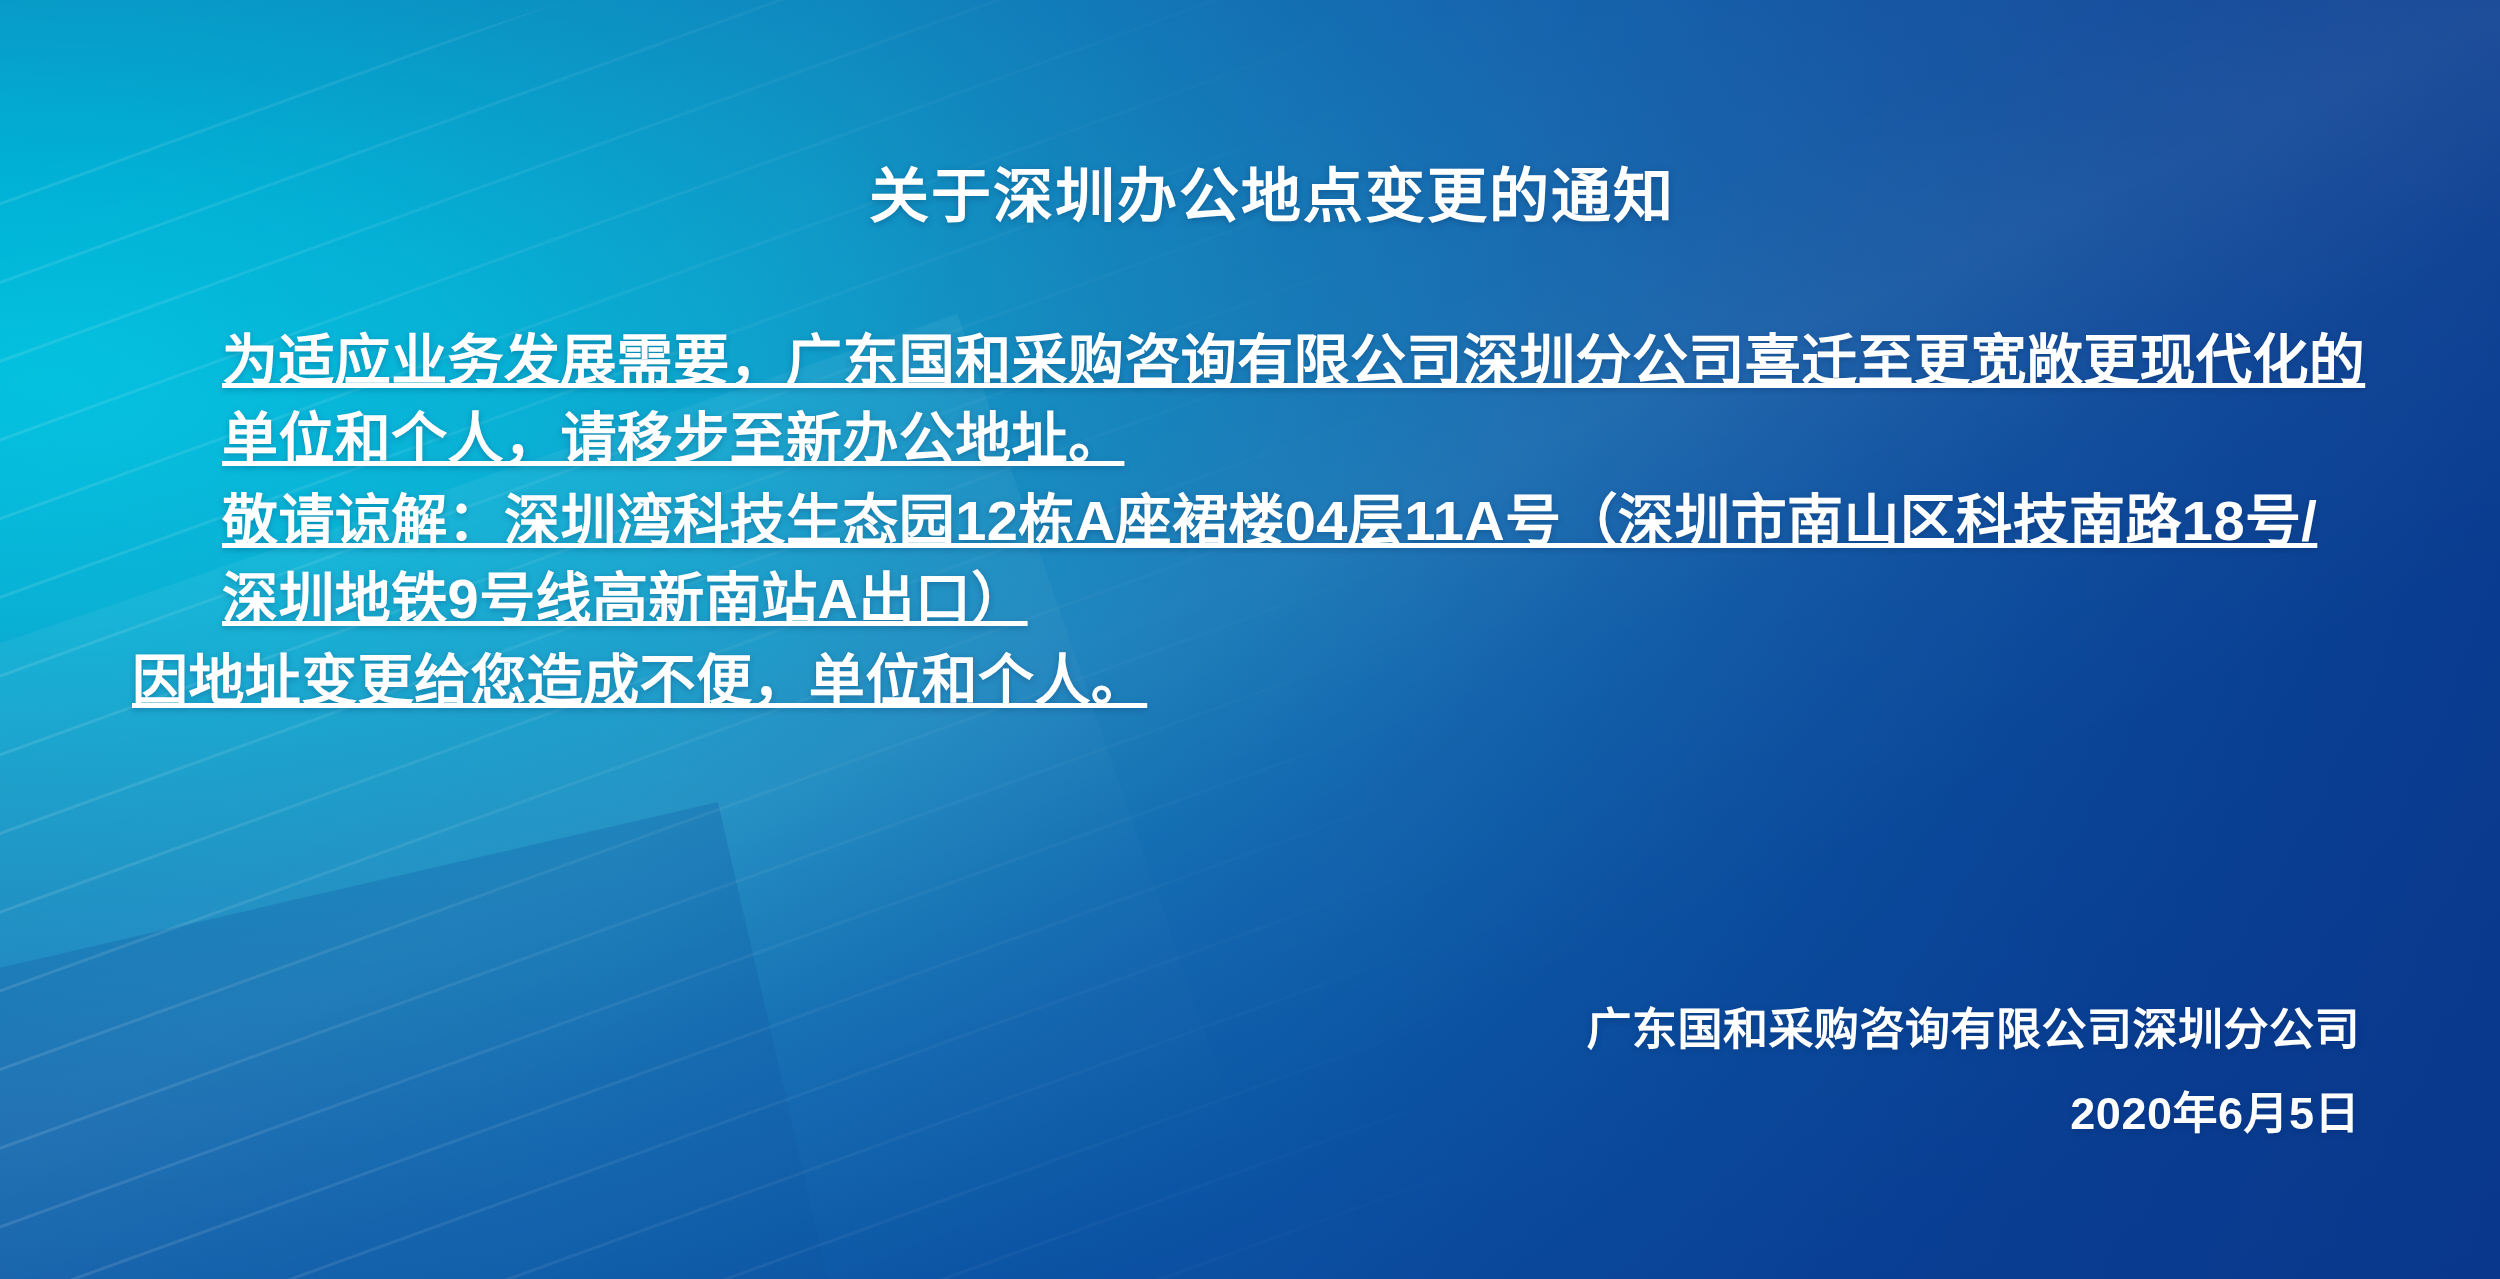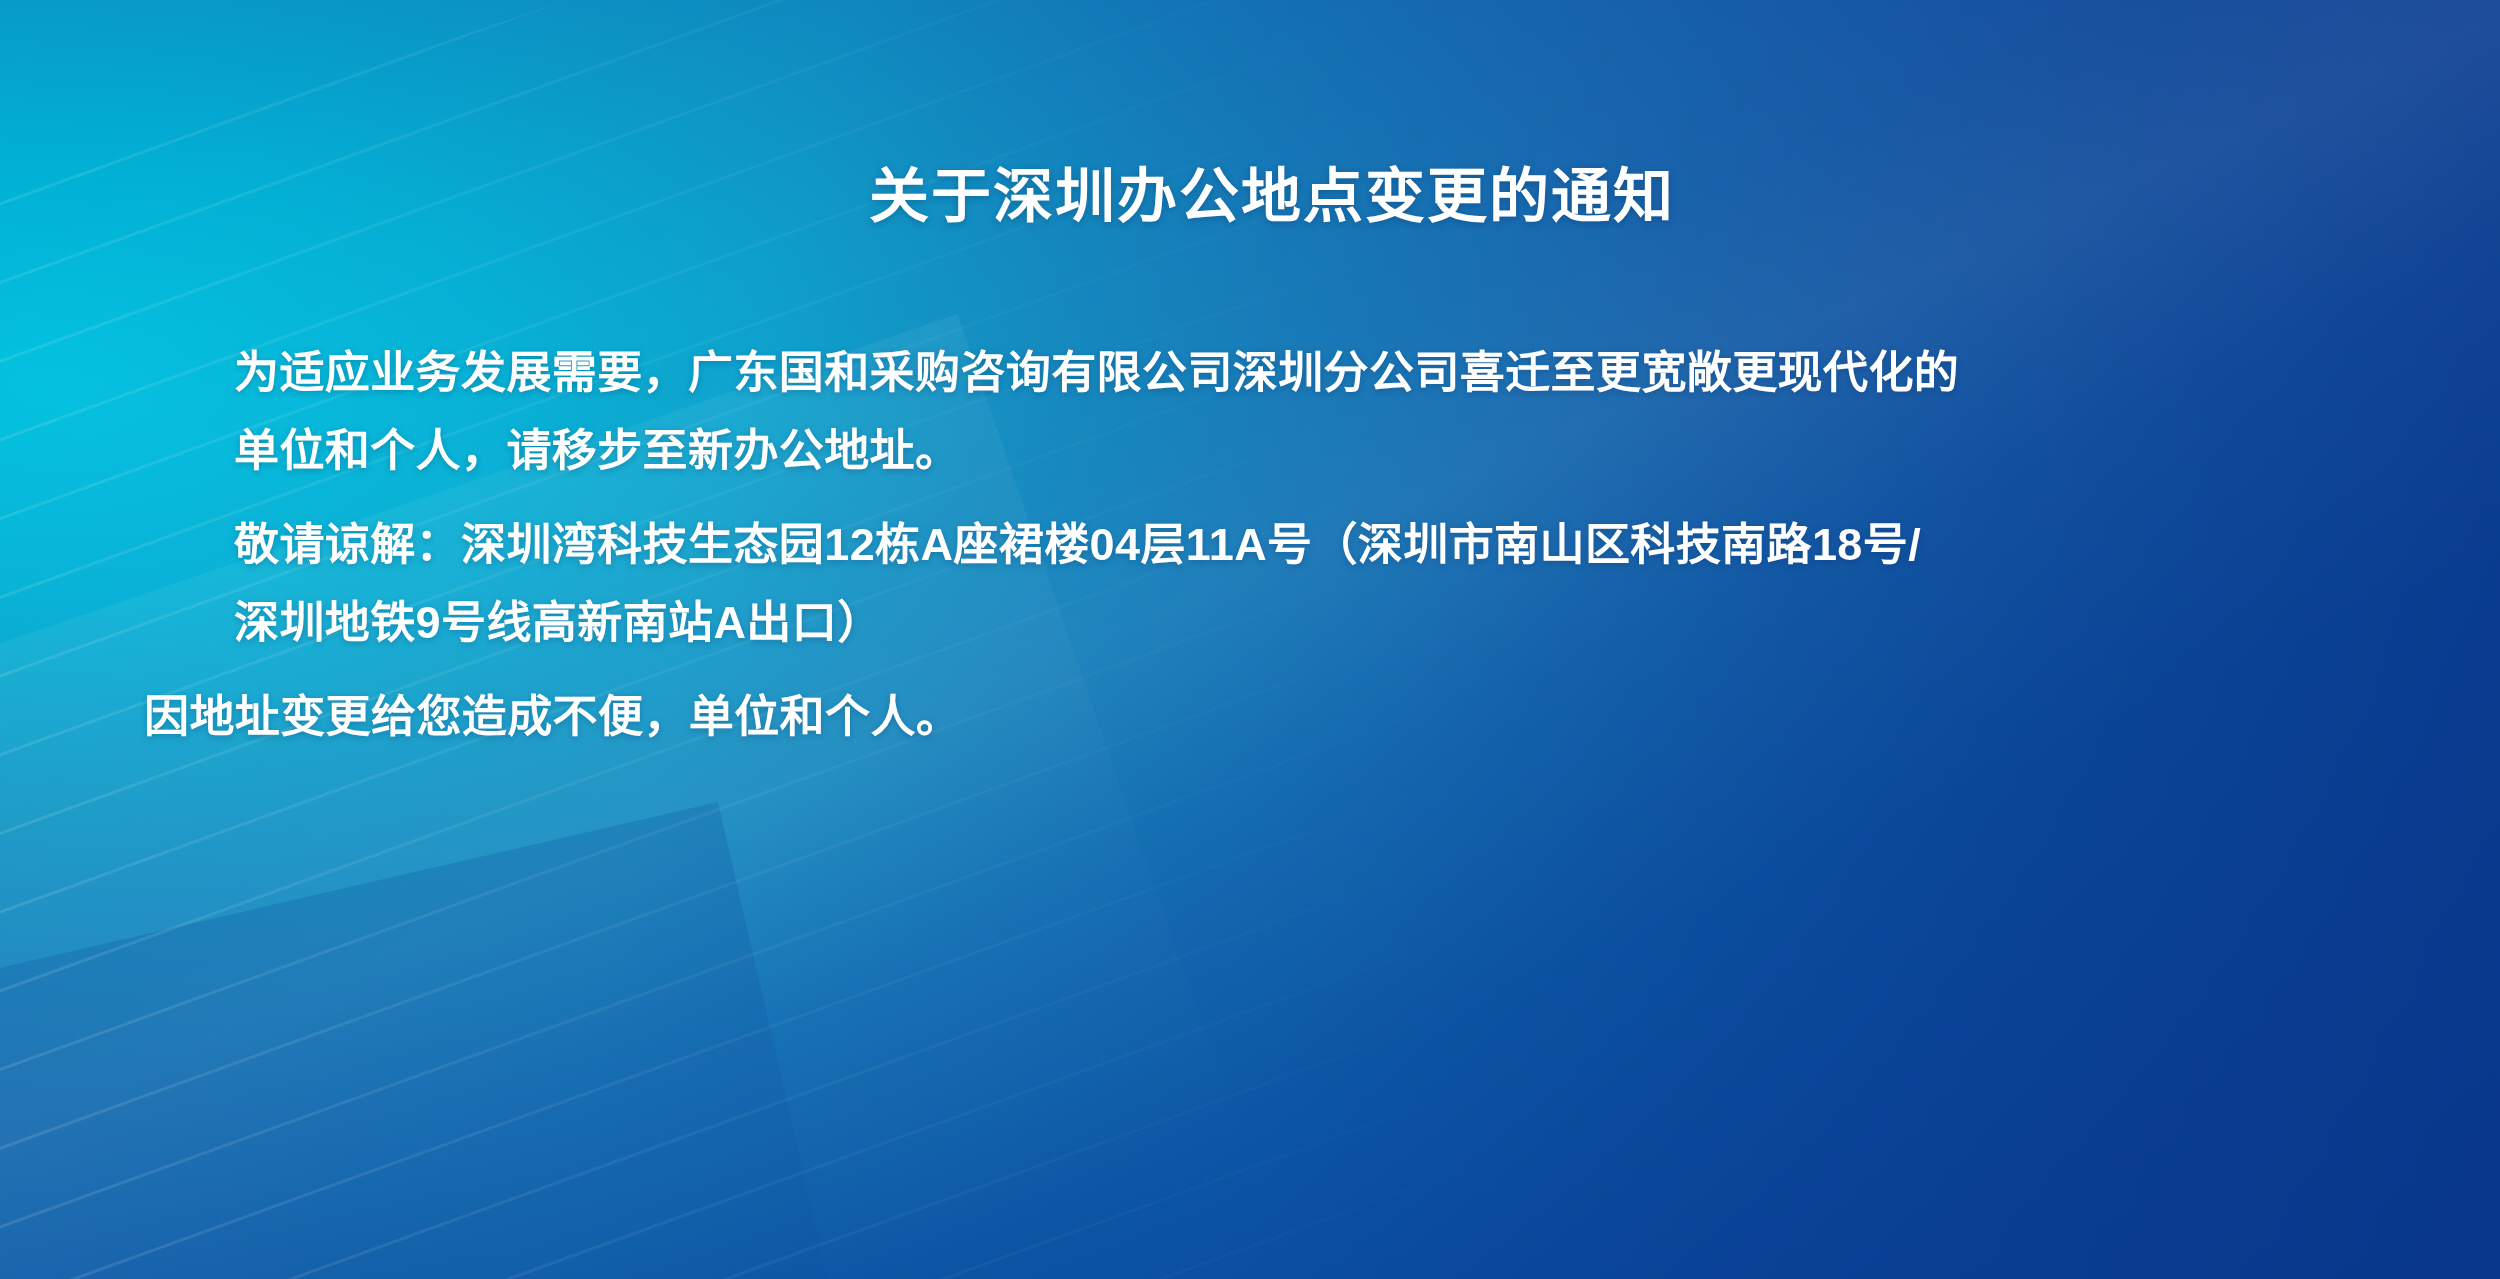--- a/index.html
+++ b/index.html
@@ -116,26 +116,27 @@
   }
 
   .body-block {
     position: absolute;
     top: 318px;
     left: 128px;
     width: 2260px;
   }
 
   .para {
-    font-size: 45px;
+    font-size: 56px;
     font-weight: 700;
     line-height: 78px;
     letter-spacing: 0.4px;
     text-shadow: 0 2px 6px rgba(2,35,80,0.26);
-    margin: 16px;
+    margin: 4px;
+    text-decoration: underline;
   }
 
   .para.indent {
     text-indent: 90px;
   }
 
   .para-line {
     display: block;
     white-space: nowrap;
   }
@@ -187,15 +188,19 @@
         <span class="para-line">深圳地铁9号线高新南站A出口）</span>
       </p>
 
 
       <p class="para">
         <span class="para-line">因地址变更给您造成不便，单位和个人。</span>
       </p>
 
     </div>
 
+    <div class="signature">
+      <div class="sig-line">广东国和采购咨询有限公司深圳分公司</div>
+      <div class="sig-line">2020年6月5日</div>
+    </div>
 
   </div>
 </div>
 
 </body></html>

